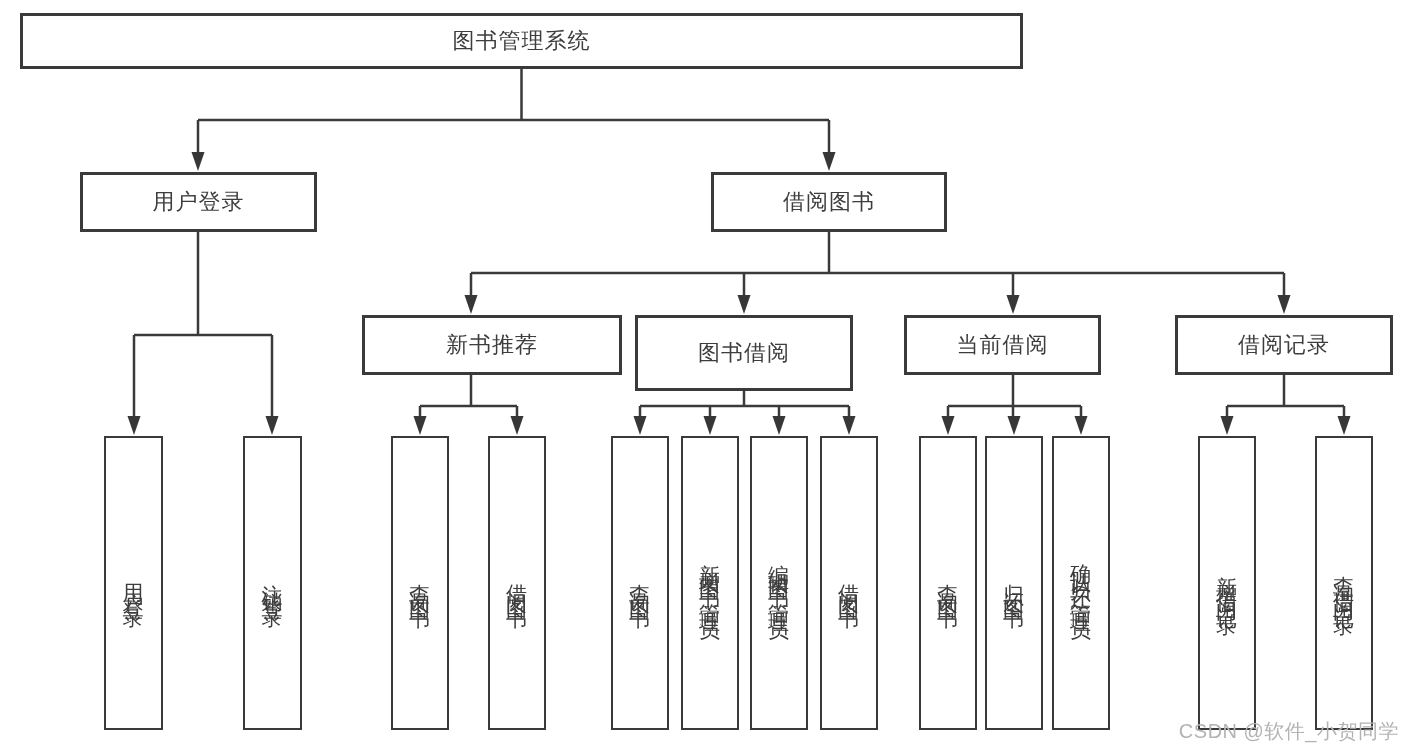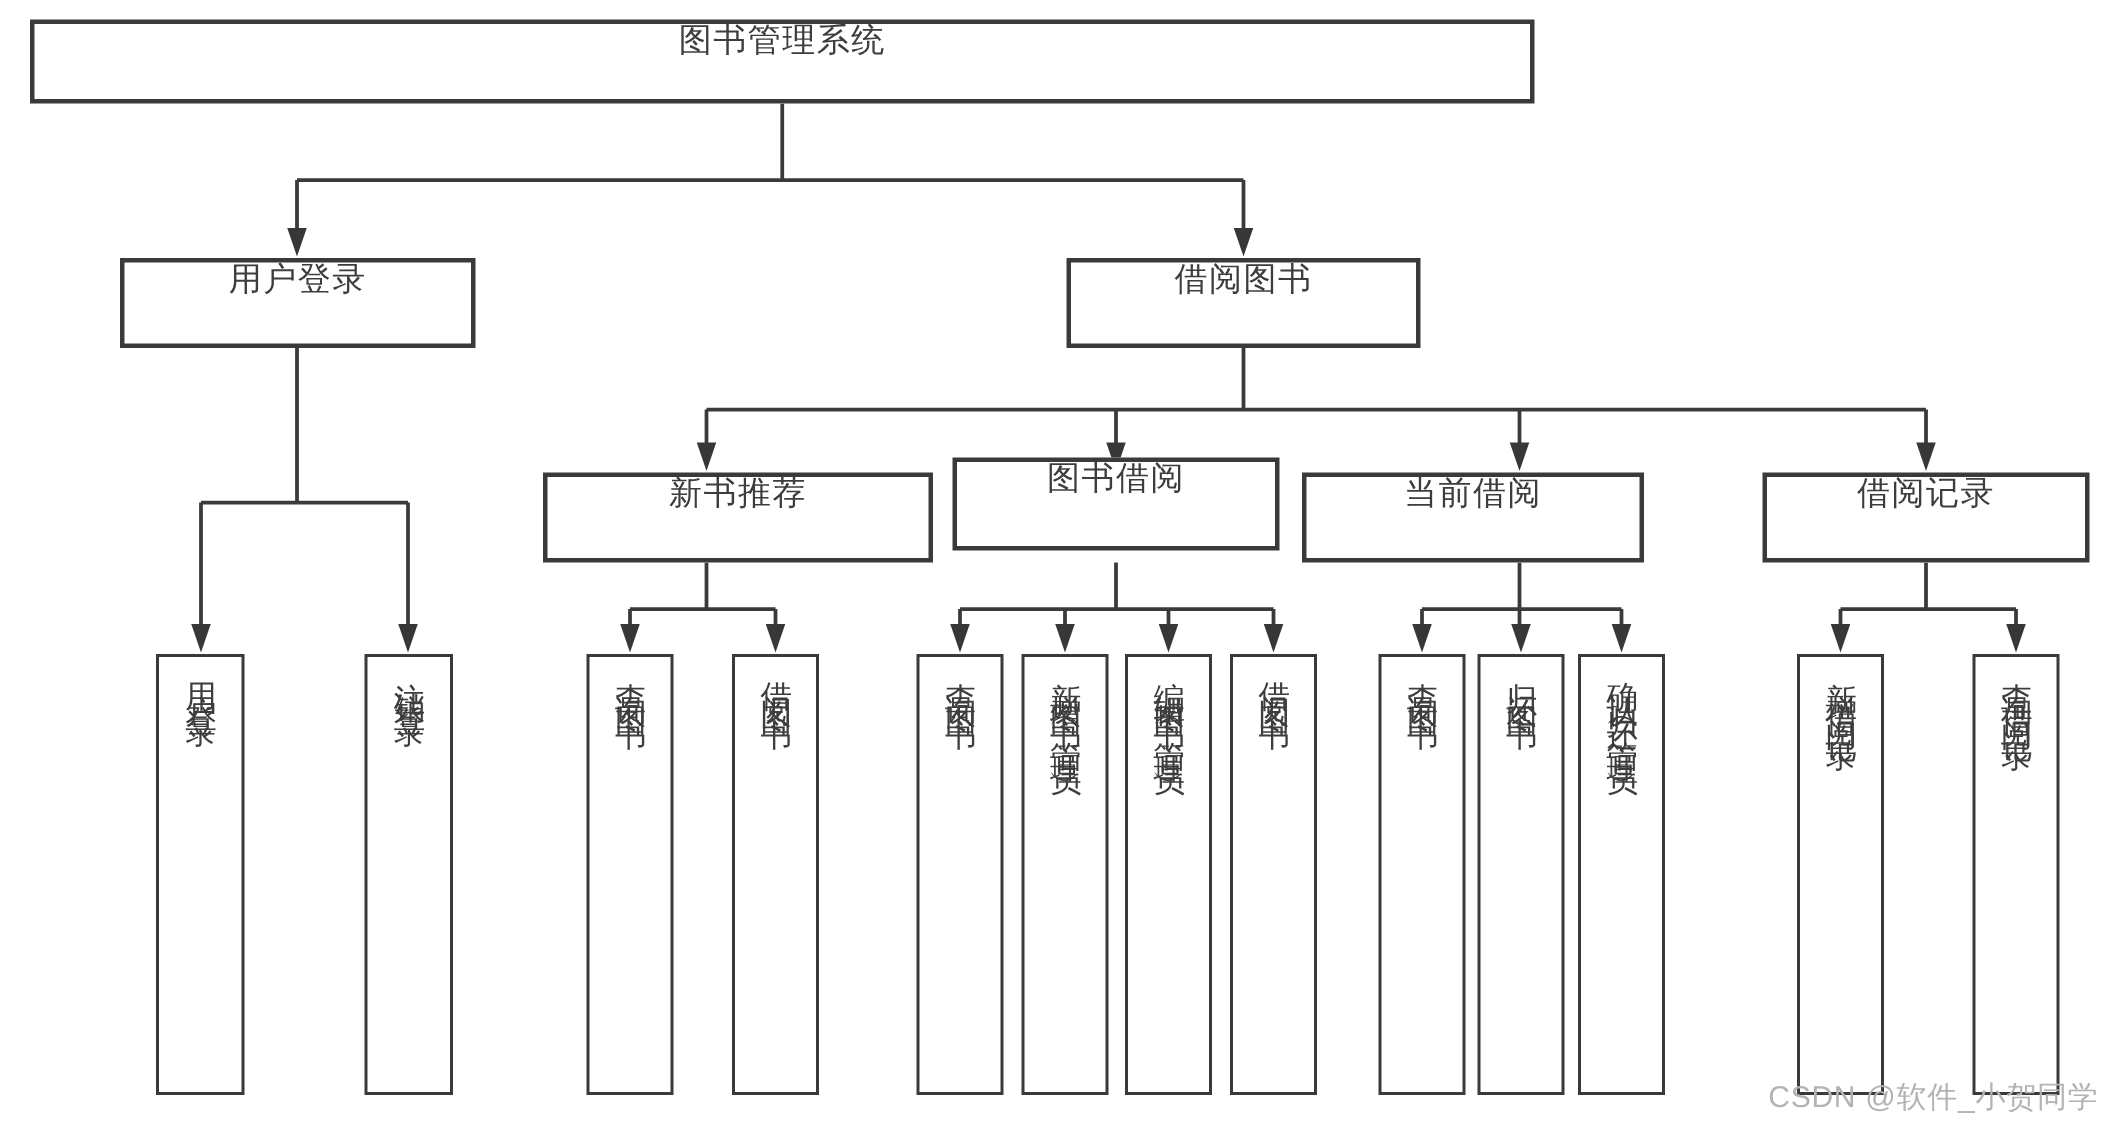--- a/index.html
+++ b/index.html
@@ -12,21 +12,21 @@
     width:1405px;height:747px;position:relative;overflow:hidden;
     background:#ffffff;
     font-family:"Liberation Sans",sans-serif;
   }
   svg.connectors{position:absolute;left:0;top:0;}
   .box{
     position:absolute;
     background:var(--box-bg);
     border:3px solid var(--line);
     box-sizing:border-box;
-    display:flex;justify-content:center;
+    display:flex;align-items:center;justify-content:center;
   }
   .box.leaf{border-width:2.5px;}
   .hlabel{
     color:var(--text);
     font-size:22px;
     letter-spacing:1px;
     white-space:nowrap;
     line-height:1;
   }
   .vlabel{
@@ -97,24 +97,24 @@
 <div class="box" style="left:80px;top:172px;width:237px;height:60px">
   <span class="hlabel">用户登录</span>
 </div>
 <div class="box" style="left:711px;top:172px;width:236px;height:60px">
   <span class="hlabel">借阅图书</span>
 </div>
 
 <div class="box" style="left:362px;top:315px;width:260px;height:60px">
   <span class="hlabel">新书推荐</span>
 </div>
-<div class="box" style="left:635px;top:305px;width:218px;height:62px">
+<div class="box" style="left:635px;top:315px;width:218px;height:76px">
   <span class="hlabel">图书借阅</span>
 </div>
-<div class="box" style="left:868px;top:315px;width:228px;height:60px">
+<div class="box" style="left:904px;top:315px;width:197px;height:60px">
   <span class="hlabel">当前借阅</span>
 </div>
 <div class="box" style="left:1175px;top:315px;width:218px;height:60px">
   <span class="hlabel">借阅记录</span>
 </div>
 
 <div class="box leaf" style="left:104px;top:436px;width:59px;height:294px">
   <span class="vlabel">用户登录</span>
 </div>
 <div class="box leaf" style="left:243px;top:436px;width:59px;height:294px">

